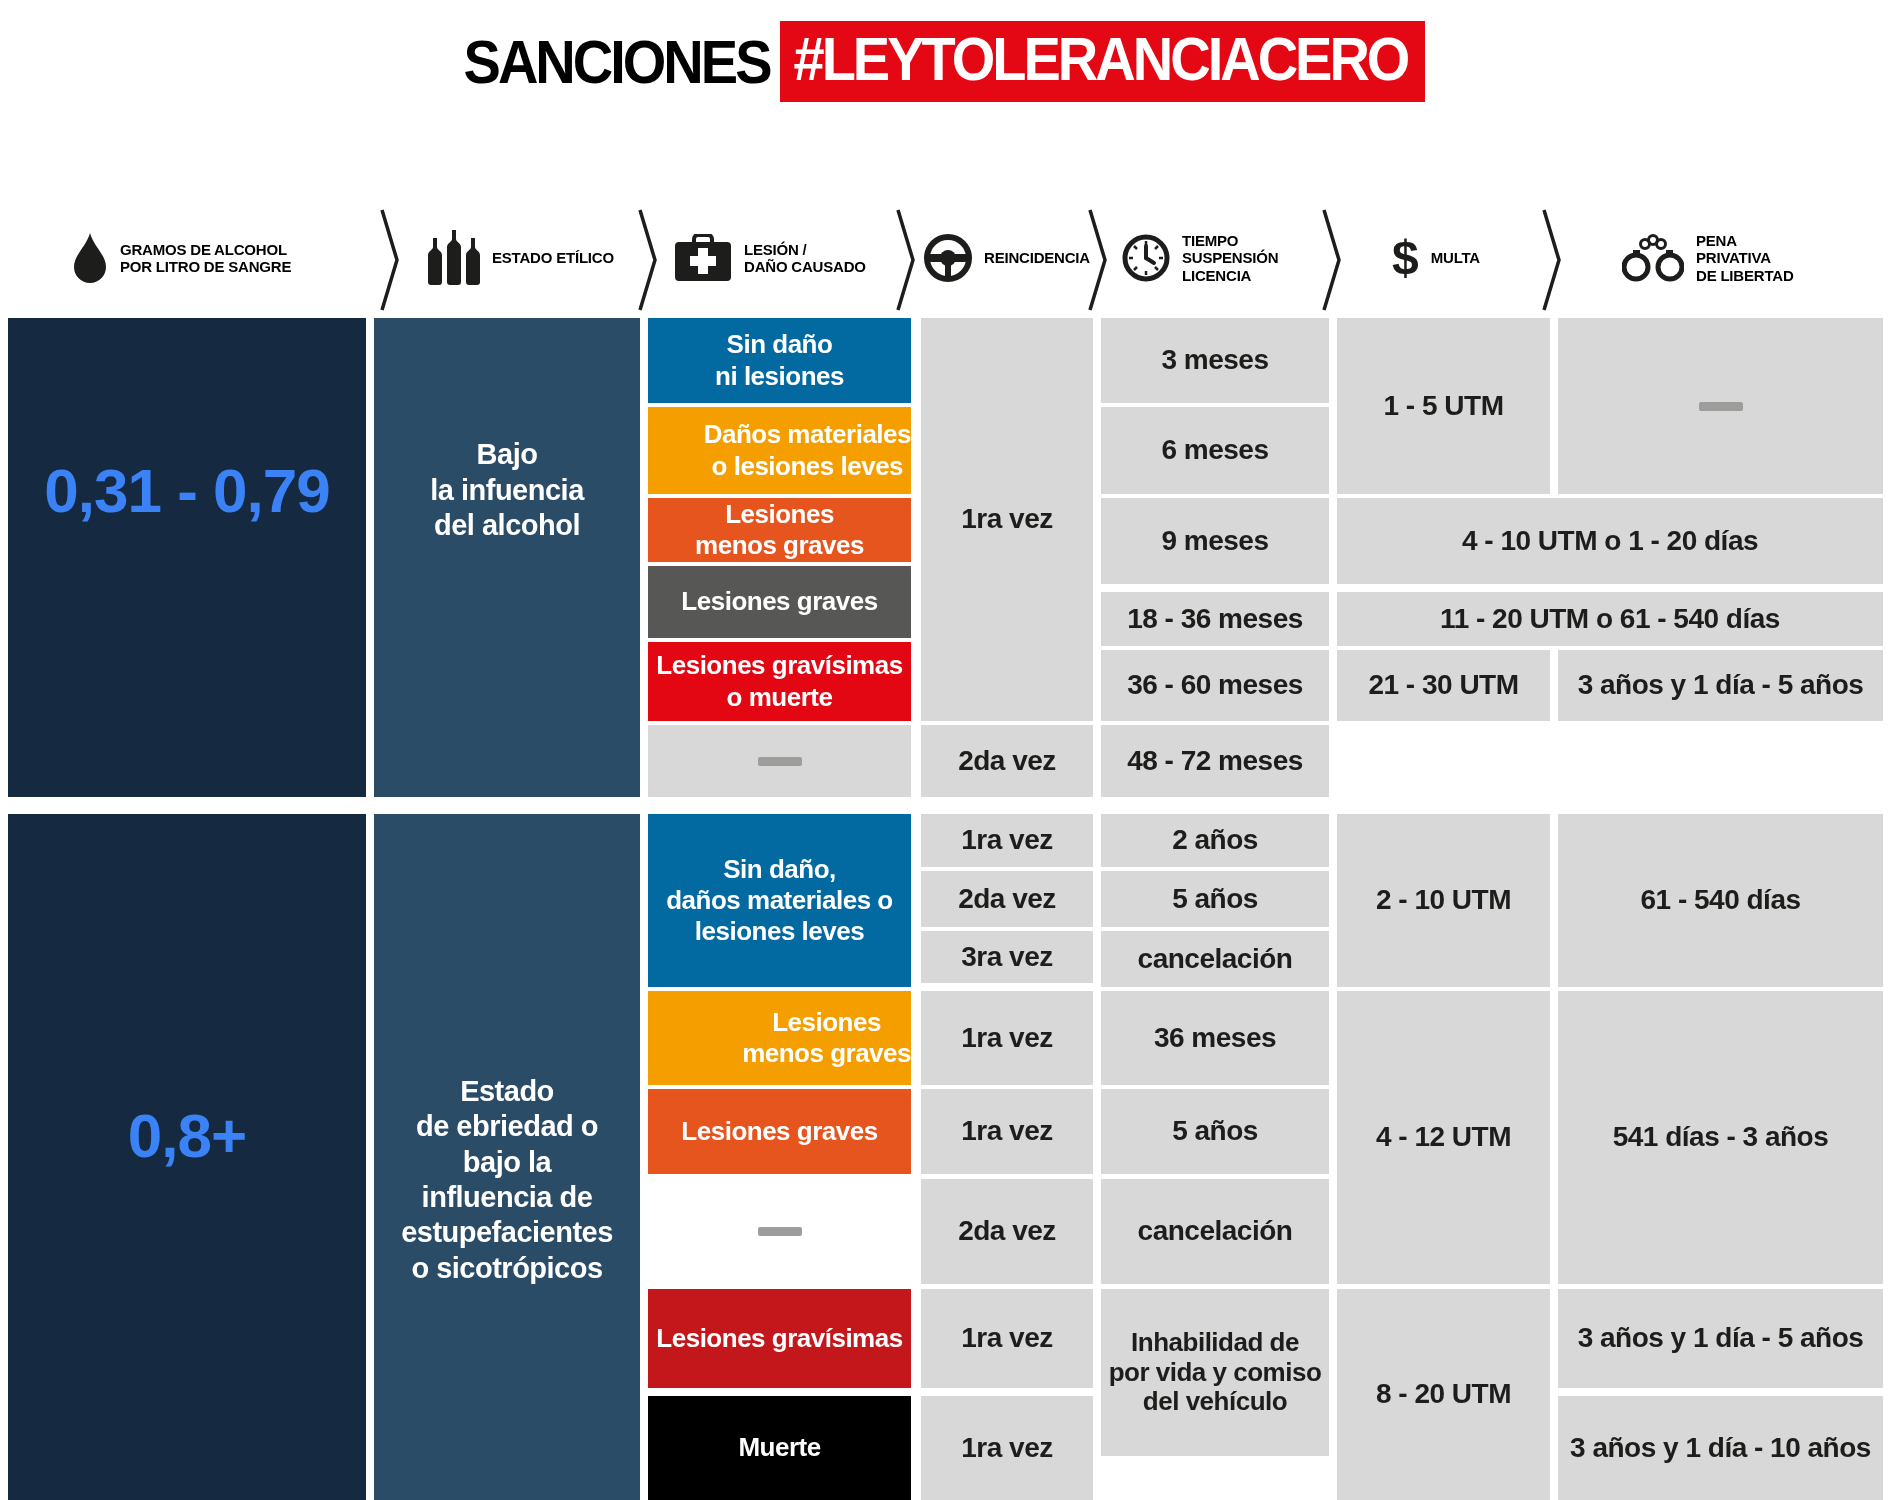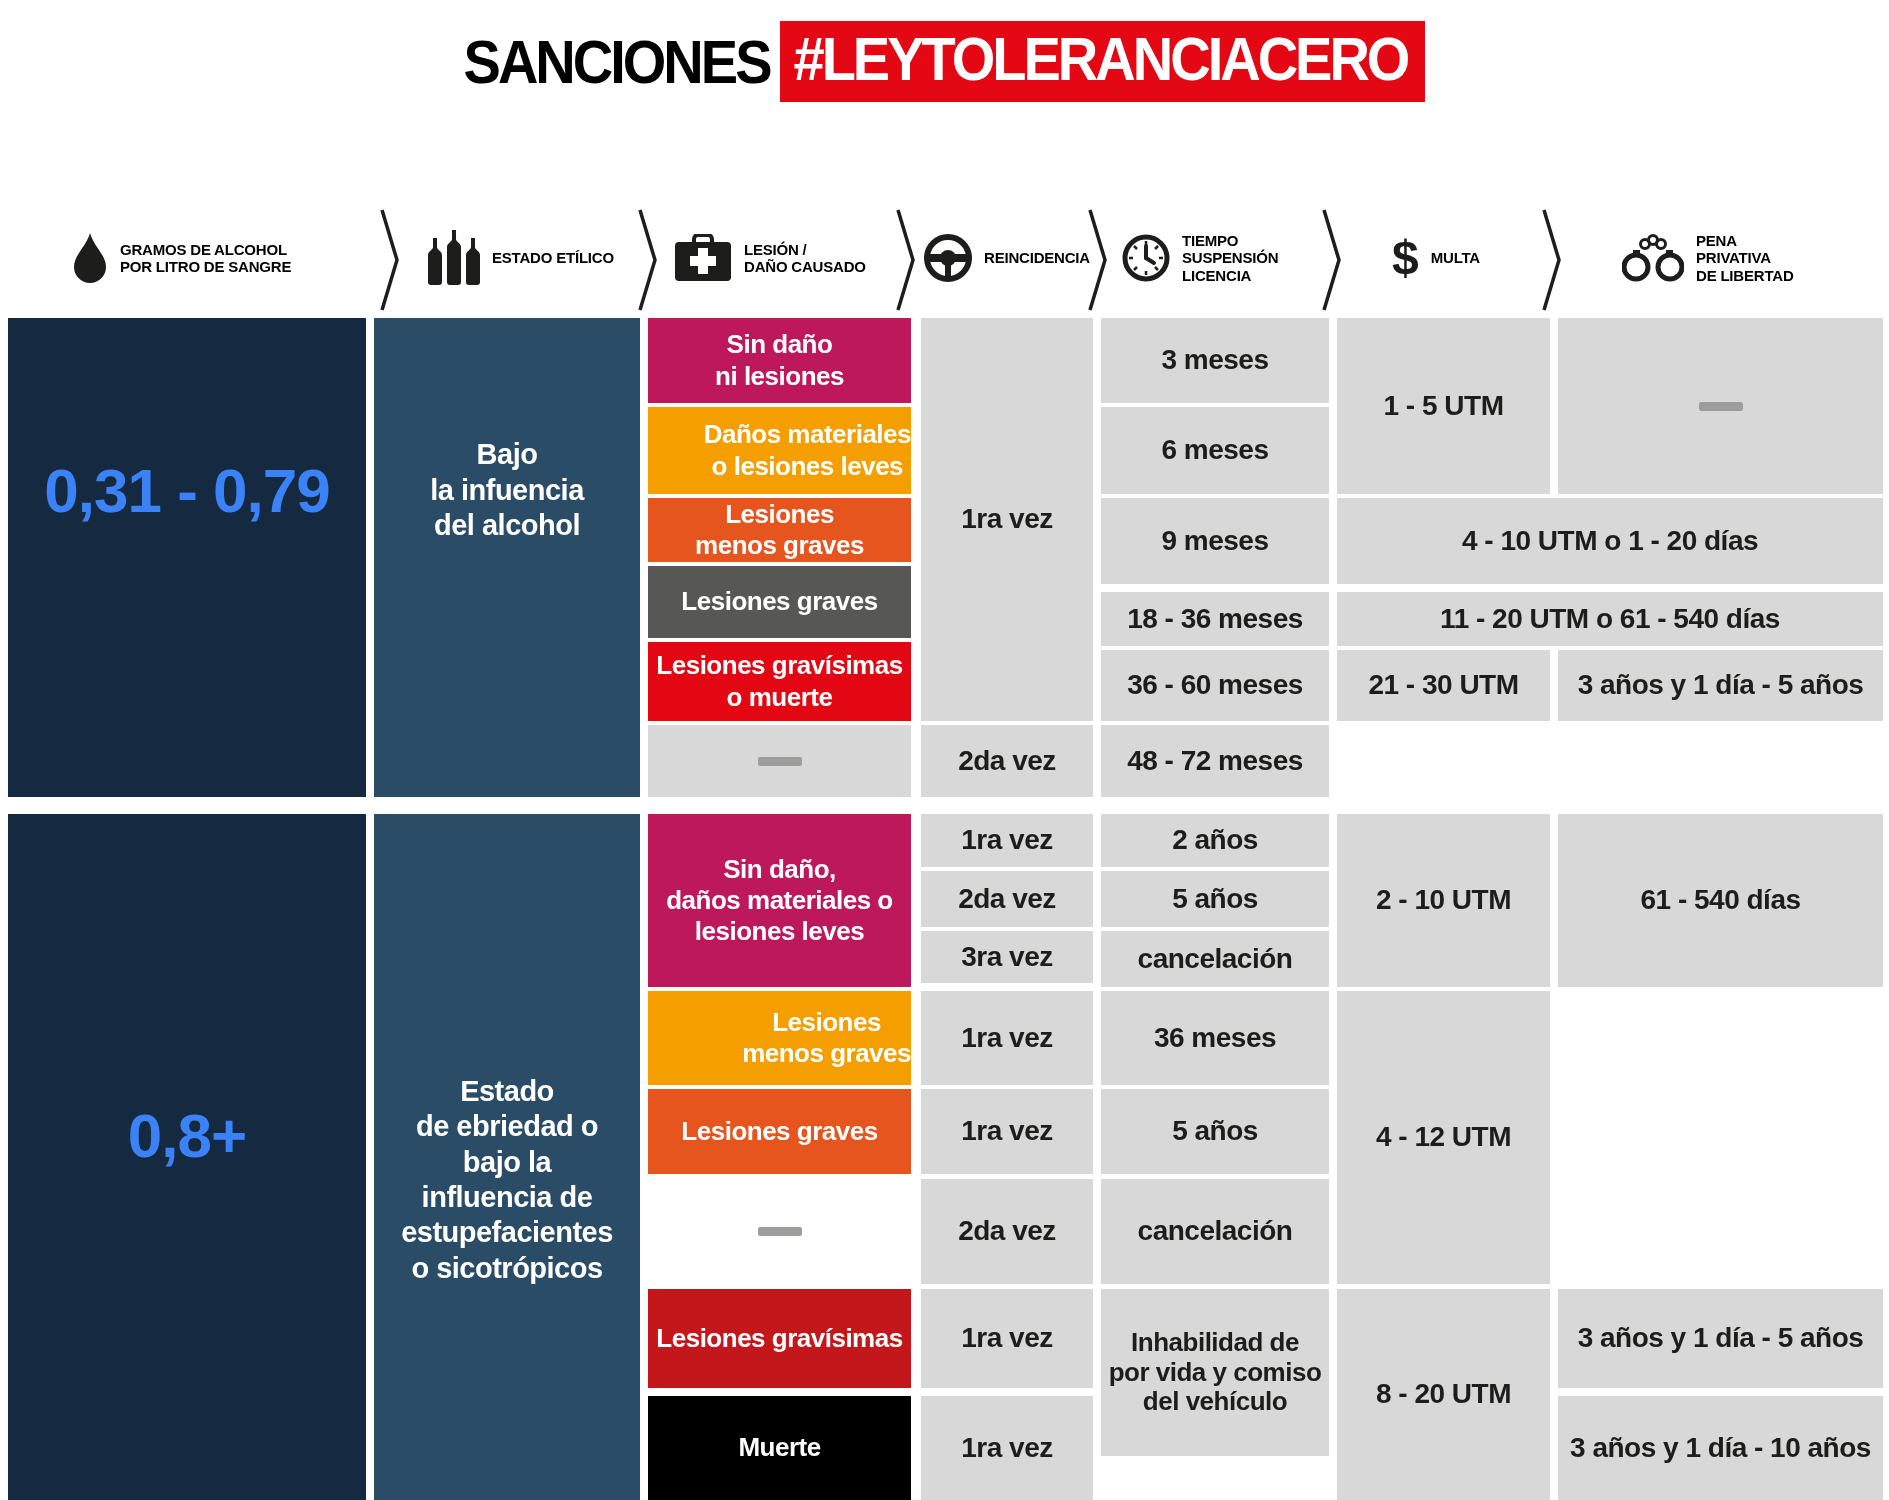--- a/index.html
+++ b/index.html
@@ -1,21 +1,21 @@
 <!DOCTYPE html>
 <html><head>
 <meta charset="utf-8">
 <style>
   html,body{margin:0;padding:0;background:#fff;font-family:"Liberation Sans",sans-serif;}
   .canvas{position:relative;width:1889px;height:1500px;background:#fff;overflow:hidden;}
   .cell{position:absolute;display:flex;align-items:center;justify-content:center;text-align:center;
         font-weight:bold;color:#1d1d1b;box-sizing:border-box;letter-spacing:-0.5px;}
   .gray{background:#d8d8d8;font-size:28px;line-height:1.15;}
   .glabel{color:#fff;font-size:26px;line-height:1.2;}
-  .bg-green{background:#be185d;}
+  .bg-green{background:#0369a1;}
   .bg-orange{background:#f59e00;justify-content:flex-end;}
   .bg-orangered{background:#e6551e;}
   .bg-darkgray{background:#575756;}
   .bg-red{background:#e30613;}
   .bg-darkred{background:#c4171c;}
   .bg-black{background:#000000;}
   .bg-navy{background:#152a40;}
   .bg-steel{background:#2b4c66;}
   .bg-white{background:#ffffff;}
   .range{font-size:62px;color:#3b82f6;font-weight:bold;letter-spacing:-1px;}
@@ -355,20 +355,23 @@
   <div class="cell gray" style="left:921px;top:1179px;width:172px;height:105px">
       <span>2da vez</span>
     </div>
   <div class="cell gray" style="left:1101px;top:1179px;width:228px;height:105px">
       <span>cancelación</span>
     </div>
 
   <div class="cell gray" style="left:1337px;top:991px;width:213px;height:293px">
       <span>4 - 12 UTM</span>
     </div>
+  <div class="cell gray" style="left:1558px;top:991px;width:325px;height:293px">
+      <span>541 días - 3 años</span>
+    </div>
 
   <div class="cell glabel bg-darkred" style="left:648px;top:1289px;width:263px;height:99px">
     <span>Lesiones gravísimas</span>
   </div>
   <div class="cell gray" style="left:921px;top:1289px;width:172px;height:99px">
       <span>1ra vez</span>
     </div>
 
   <div class="cell glabel bg-black" style="left:648px;top:1396px;width:263px;height:104px">
     <span>Muerte</span>

